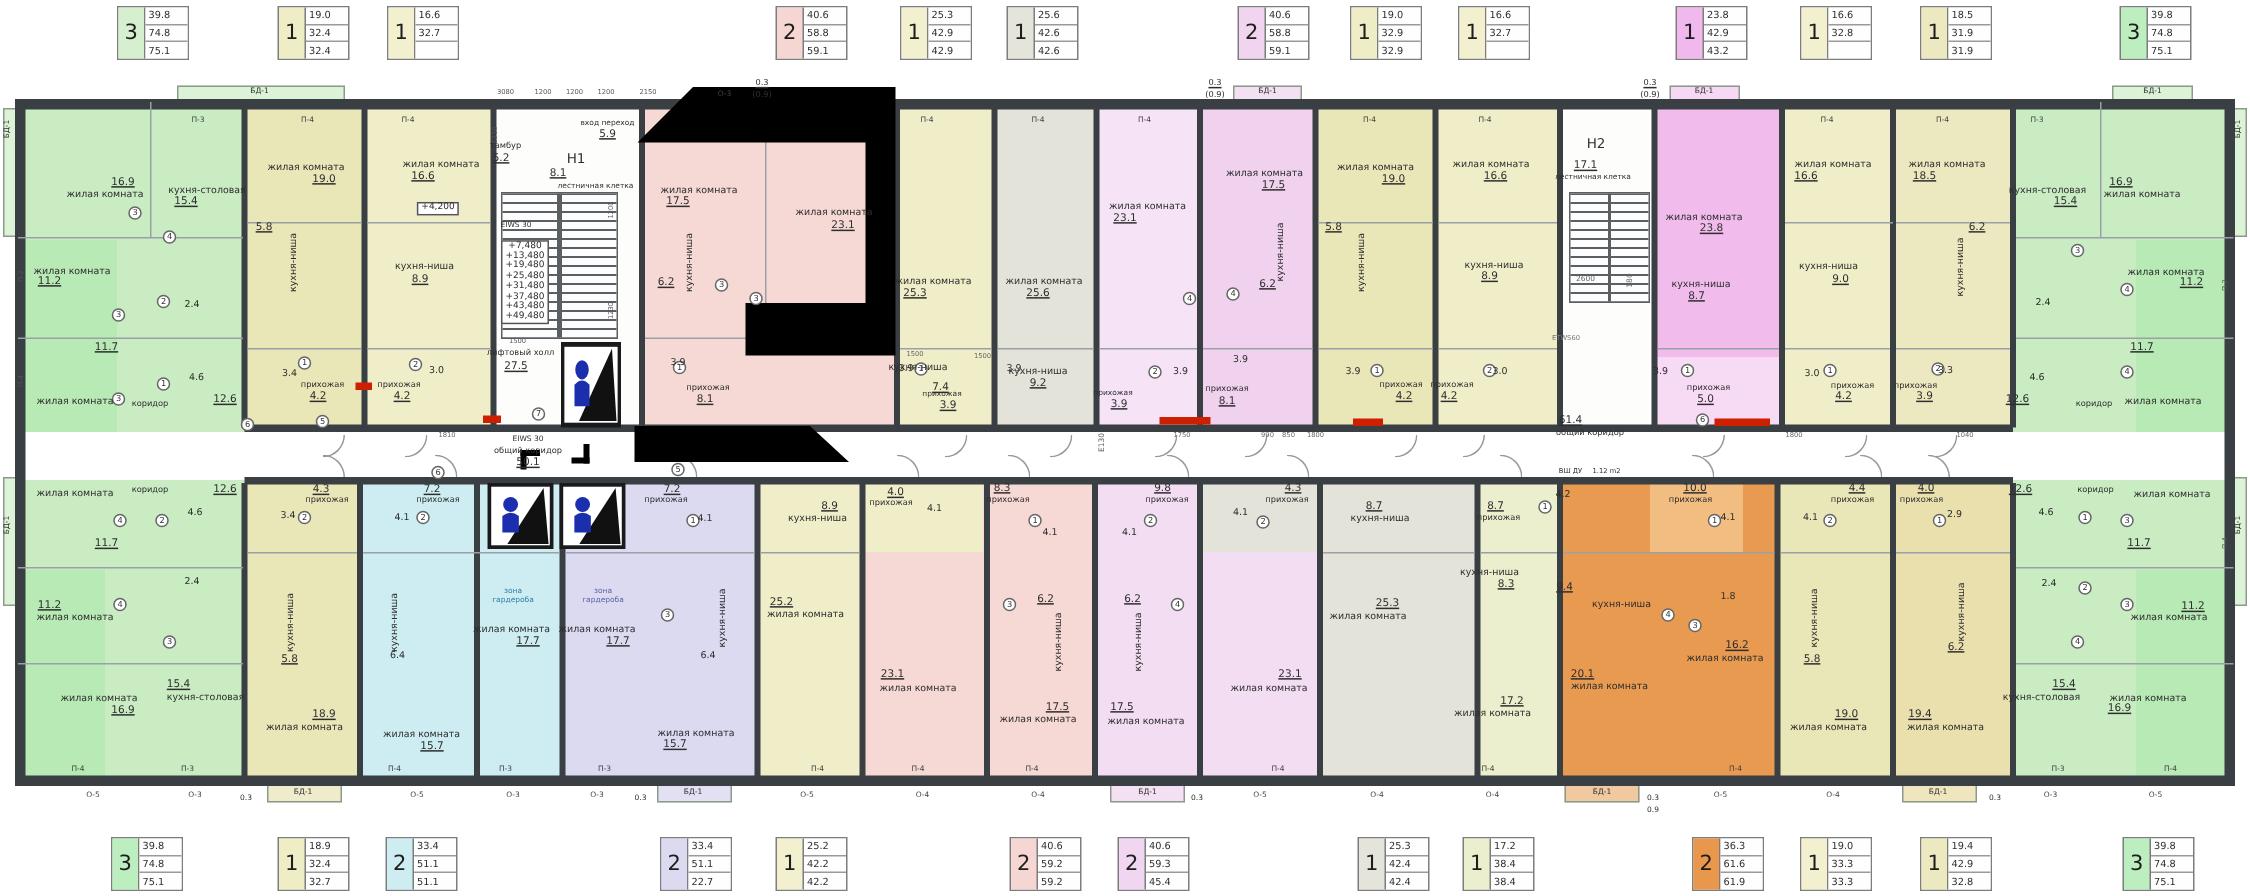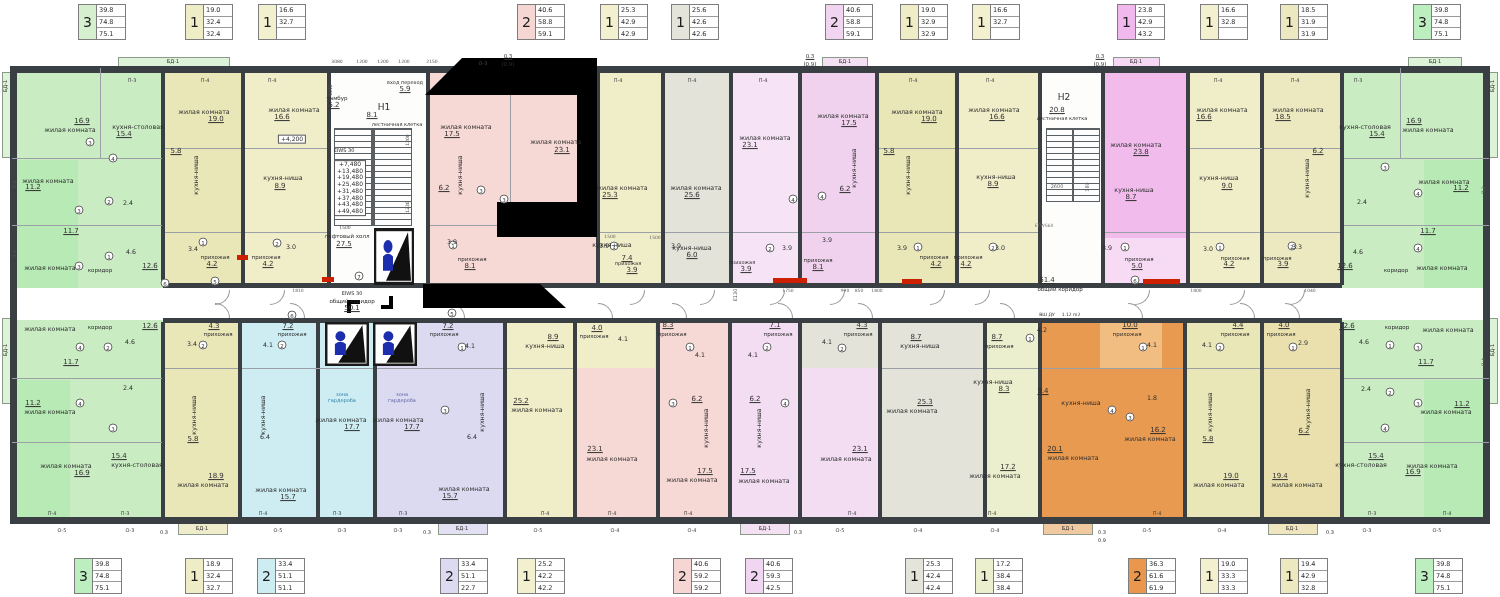--- a/index.html
+++ b/index.html
@@ -334,21 +334,21 @@
       <div class="lbl" style="left: 622px; top: 188px; font-size: 6.3px; transform: translate(-50%, -50%);">жилая комната</div>
       <div class="lbl u" style="left: 610px; top: 196px; font-size: 7px; transform: translate(-50%, -50%);">25.3</div>
       <div class="lbl" style="left: 612px; top: 245px; font-size: 6.3px; transform: translate(-50%, -50%);">кухня-ниша</div>
       <div class="lbl u" style="left: 627px; top: 259px; font-size: 7px; transform: translate(-50%, -50%);">7.4</div>
       <div class="lbl" style="left: 628px; top: 264px; font-size: 5px; transform: translate(-50%, -50%);">прихожая</div>
       <div class="lbl u" style="left: 632px; top: 271px; font-size: 7px; transform: translate(-50%, -50%);">3.9</div>
       <div class="lbl" style="left: 604px; top: 246px; font-size: 6.3px; transform: translate(-50%, -50%);">3.9</div>
       <div class="lbl" style="left: 696px; top: 188px; font-size: 6.3px; transform: translate(-50%, -50%);">жилая комната</div>
       <div class="lbl u" style="left: 692px; top: 196px; font-size: 7px; transform: translate(-50%, -50%);">25.6</div>
       <div class="lbl" style="left: 692px; top: 248px; font-size: 6.3px; transform: translate(-50%, -50%);">кухня-ниша</div>
-      <div class="lbl u" style="left: 692px; top: 256px; font-size: 7px; transform: translate(-50%, -50%);">6.0</div>
+      <div class="lbl u" style="left: 692px; top: 256px; font-size: 7px; transform: translate(-50%, -50%);">9.2</div>
       <div class="lbl" style="left: 742px; top: 263px; font-size: 5px; transform: translate(-50%, -50%);">прихожая</div>
       <div class="lbl u" style="left: 746px; top: 270px; font-size: 7px; transform: translate(-50%, -50%);">3.9</div>
       <div class="lbl" style="left: 676px; top: 246px; font-size: 6.3px; transform: translate(-50%, -50%);">3.9</div>
       <div class="lbl" style="left: 765px; top: 138px; font-size: 6.3px; transform: translate(-50%, -50%);">жилая комната</div>
       <div class="lbl u" style="left: 750px; top: 146px; font-size: 7px; transform: translate(-50%, -50%);">23.1</div>
       <div class="lbl" style="left: 787px; top: 248px; font-size: 6.3px; transform: translate(-50%, -50%);">3.9</div>
       <div class="lbl" style="left: 843px; top: 116px; font-size: 6.3px; transform: translate(-50%, -50%);">жилая комната</div>
       <div class="lbl u" style="left: 849px; top: 124px; font-size: 7px; transform: translate(-50%, -50%);">17.5</div>
       <div class="lbl" style="left: 854px; top: 168px; font-size: 6.3px; transform: translate(-50%, -50%) rotate(-90deg);">кухня-ниша</div>
       <div class="lbl u" style="left: 845px; top: 190px; font-size: 7px; transform: translate(-50%, -50%);">6.2</div>
@@ -363,21 +363,21 @@
       <div class="lbl" style="left: 934px; top: 257px; font-size: 5.5px; transform: translate(-50%, -50%);">прихожая</div>
       <div class="lbl u" style="left: 936px; top: 265px; font-size: 7px; transform: translate(-50%, -50%);">4.2</div>
       <div class="lbl" style="left: 994px; top: 110px; font-size: 6.3px; transform: translate(-50%, -50%);">жилая комната</div>
       <div class="lbl u" style="left: 997px; top: 118px; font-size: 7px; transform: translate(-50%, -50%);">16.6</div>
       <div class="lbl" style="left: 996px; top: 177px; font-size: 6.3px; transform: translate(-50%, -50%);">кухня-ниша</div>
       <div class="lbl u" style="left: 993px; top: 185px; font-size: 7px; transform: translate(-50%, -50%);">8.9</div>
       <div class="lbl" style="left: 1000px; top: 248px; font-size: 6.3px; transform: translate(-50%, -50%);">3.0</div>
       <div class="lbl" style="left: 968px; top: 257px; font-size: 5.5px; transform: translate(-50%, -50%);">прихожая</div>
       <div class="lbl u" style="left: 966px; top: 265px; font-size: 7px; transform: translate(-50%, -50%);">4.2</div>
       <div class="lbl" style="left: 1064px; top: 97px; font-size: 9px; transform: translate(-50%, -50%);">H2</div>
-      <div class="lbl u" style="left: 1057px; top: 111px; font-size: 7px; transform: translate(-50%, -50%);">20.8</div>
+      <div class="lbl u" style="left: 1057px; top: 111px; font-size: 7px; transform: translate(-50%, -50%);">17.1</div>
       <div class="lbl" style="left: 1062px; top: 119px; font-size: 5px; transform: translate(-50%, -50%);">лестничная клетка</div>
       <div class="lbl" style="left: 1057px; top: 187px; font-size: 5px; color: rgb(102, 102, 102); transform: translate(-50%, -50%);">2600</div>
       <div class="lbl" style="left: 1088px; top: 187px; font-size: 5px; color: rgb(102, 102, 102); transform: translate(-50%, -50%) rotate(-90deg);">180</div>
       <div class="lbl" style="left: 1044px; top: 226px; font-size: 4.5px; color: rgb(119, 119, 119); transform: translate(-50%, -50%);">ETWS60</div>
       <div class="lbl u" style="left: 1047px; top: 281px; font-size: 7px; transform: translate(-50%, -50%);">61.4</div>
       <div class="lbl" style="left: 1060px; top: 289px; font-size: 5.5px; transform: translate(-50%, -50%);">общий коридор</div>
       <div class="lbl" style="left: 1047px; top: 315px; font-size: 4.5px; transform: translate(-50%, -50%);">ВШ ДУ</div>
       <div class="lbl" style="left: 1071px; top: 315px; font-size: 4.5px; transform: translate(-50%, -50%);">1.12 m2</div>
       <div class="lbl" style="left: 1136px; top: 145px; font-size: 6.3px; transform: translate(-50%, -50%);">жилая комната</div>
       <div class="lbl u" style="left: 1141px; top: 153px; font-size: 7px; transform: translate(-50%, -50%);">23.8</div>
@@ -462,21 +462,21 @@
       <div class="lbl" style="left: 537px; top: 410px; font-size: 6.3px; transform: translate(-50%, -50%);">жилая комната</div>
       <div class="lbl u" style="left: 595px; top: 450px; font-size: 7px; transform: translate(-50%, -50%);">23.1</div>
       <div class="lbl" style="left: 612px; top: 459px; font-size: 6.3px; transform: translate(-50%, -50%);">жилая комната</div>
       <div class="lbl u" style="left: 668px; top: 326px; font-size: 7px; transform: translate(-50%, -50%);">8.3</div>
       <div class="lbl" style="left: 672px; top: 334px; font-size: 5.5px; transform: translate(-50%, -50%);">прихожая</div>
       <div class="lbl" style="left: 700px; top: 355px; font-size: 6.3px; transform: translate(-50%, -50%);">4.1</div>
       <div class="lbl u" style="left: 697px; top: 400px; font-size: 7px; transform: translate(-50%, -50%);">6.2</div>
       <div class="lbl" style="left: 706px; top: 428px; font-size: 6.3px; transform: translate(-50%, -50%) rotate(-90deg);">кухня-ниша</div>
       <div class="lbl u" style="left: 705px; top: 472px; font-size: 7px; transform: translate(-50%, -50%);">17.5</div>
       <div class="lbl" style="left: 692px; top: 480px; font-size: 6.3px; transform: translate(-50%, -50%);">жилая комната</div>
-      <div class="lbl u" style="left: 775px; top: 326px; font-size: 7px; transform: translate(-50%, -50%);">7.1</div>
+      <div class="lbl u" style="left: 775px; top: 326px; font-size: 7px; transform: translate(-50%, -50%);">9.8</div>
       <div class="lbl" style="left: 778px; top: 334px; font-size: 5.5px; transform: translate(-50%, -50%);">прихожая</div>
       <div class="lbl" style="left: 753px; top: 355px; font-size: 6.3px; transform: translate(-50%, -50%);">4.1</div>
       <div class="lbl u" style="left: 755px; top: 400px; font-size: 7px; transform: translate(-50%, -50%);">6.2</div>
       <div class="lbl" style="left: 759px; top: 428px; font-size: 6.3px; transform: translate(-50%, -50%) rotate(-90deg);">кухня-ниша</div>
       <div class="lbl u" style="left: 748px; top: 472px; font-size: 7px; transform: translate(-50%, -50%);">17.5</div>
       <div class="lbl" style="left: 764px; top: 481px; font-size: 6.3px; transform: translate(-50%, -50%);">жилая комната</div>
       <div class="lbl u" style="left: 860px; top: 450px; font-size: 7px; transform: translate(-50%, -50%);">23.1</div>
       <div class="lbl" style="left: 846px; top: 459px; font-size: 6.3px; transform: translate(-50%, -50%);">жилая комната</div>
       <div class="lbl u" style="left: 862px; top: 326px; font-size: 7px; transform: translate(-50%, -50%);">4.3</div>
       <div class="lbl" style="left: 858px; top: 334px; font-size: 5.5px; transform: translate(-50%, -50%);">прихожая</div>
@@ -767,21 +767,21 @@
         <div class="v">40.6</div>
         <div class="v">59.2</div>
         <div class="v">59.2</div>
       </div>
     </div>
     <div class="badge" style="left: 745px; top: 558px;">
       <div class="num" style="background: rgb(240, 214, 240);">2</div>
       <div class="vals">
         <div class="v">40.6</div>
         <div class="v">59.3</div>
-        <div class="v">42.5</div>
+        <div class="v">45.4</div>
       </div>
     </div>
     <div class="badge" style="left: 905px; top: 558px;">
       <div class="num" style="background: rgb(228, 228, 218);">1</div>
       <div class="vals">
         <div class="v">25.3</div>
         <div class="v">42.4</div>
         <div class="v">42.4</div>
       </div>
     </div>

